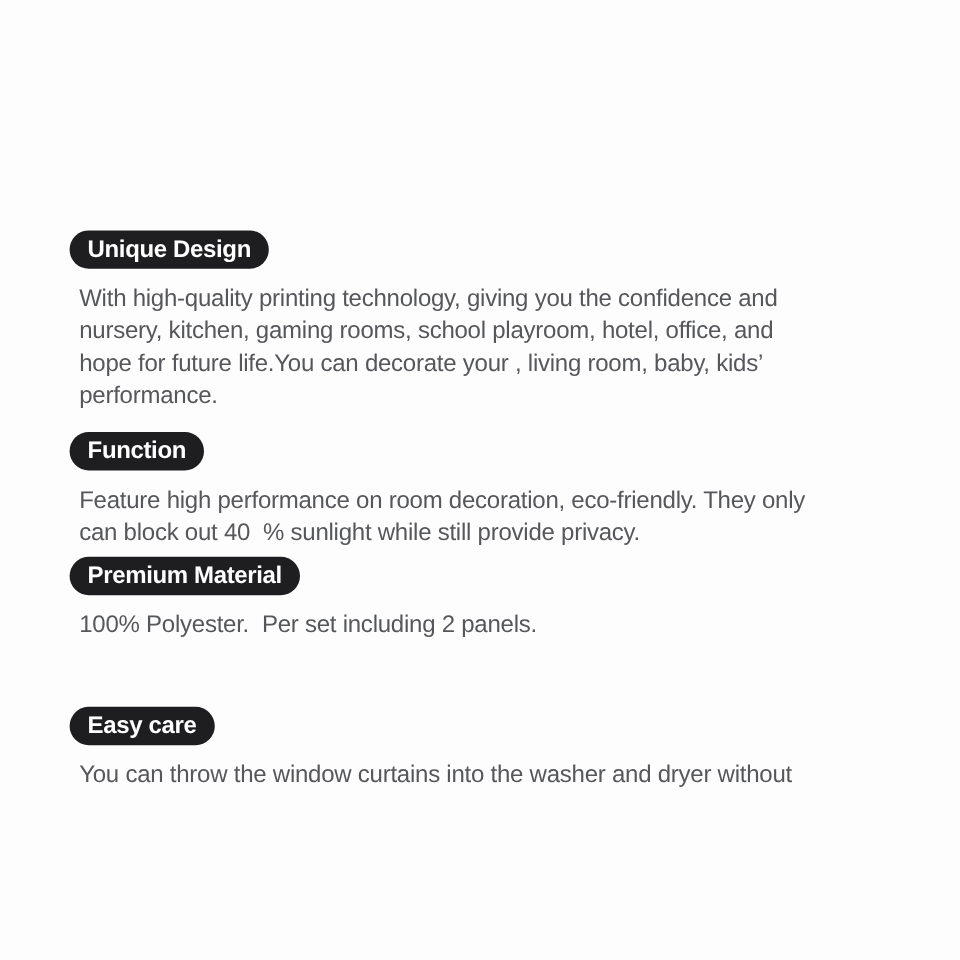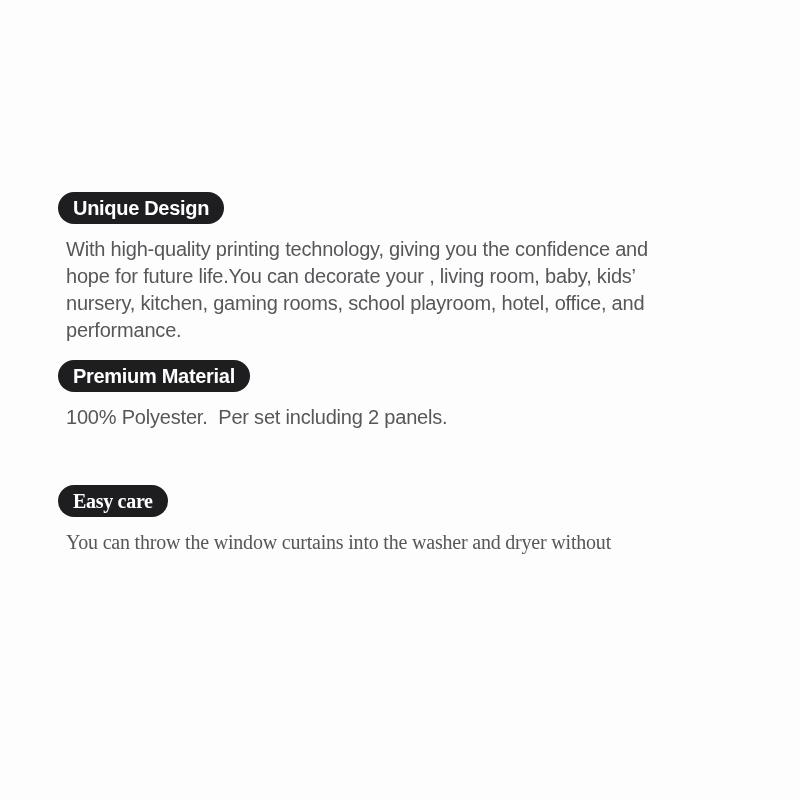--- a/index.html
+++ b/index.html
@@ -39,38 +39,45 @@
     font-size: 20px;
     letter-spacing: -0.2px;
     line-height: 27px;
   }
   .para .line {
     white-space: pre; 
   }
   .section-1 { margin-bottom: 16px; }
   .section-2 { margin-bottom: 6px; }
   .section-3 { margin-bottom: 54px; }
-  .section-4 { margin-bottom: 0; font-family: Liberation Serif, serif; }
+  .section-4 { margin-bottom: 0; }
   .para-indent { }
 </style>
 </head>
 <body>
 
 <div class="content">
 
   <div class="section section-1">
     <span class="pill">Unique Design</span>
     <div class="para">
       <div class="line">With high-quality printing technology, giving you the confidence and</div>
+      <div class="line">nursery, kitchen, gaming rooms, school playroom, hotel, office, and</div>
       <div class="line">hope for future life.You can decorate your , living room, baby, kids’</div>
-      <div class="line">nursery, kitchen, gaming rooms, school playroom, hotel, office, and</div>
       <div class="line">performance.</div>
     </div>
   </div>
 
+  <div class="section section-2">
+    <span class="pill">Function</span>
+    <div class="para">
+      <div class="line">Feature high performance on room decoration, eco-friendly. They only</div>
+      <div class="line">can block out 40  % sunlight while still provide privacy.</div>
+    </div>
+  </div>
 
   <div class="section section-3">
     <span class="pill">Premium Material</span>
     <div class="para">
       <div class="line">100% Polyester.  Per set including 2 panels.</div>
     </div>
   </div>
 
   <div class="section section-4">
     <span class="pill">Easy care</span>

